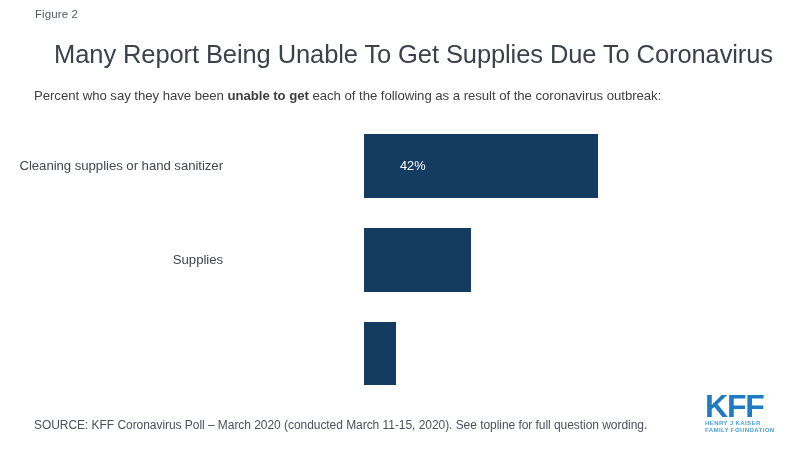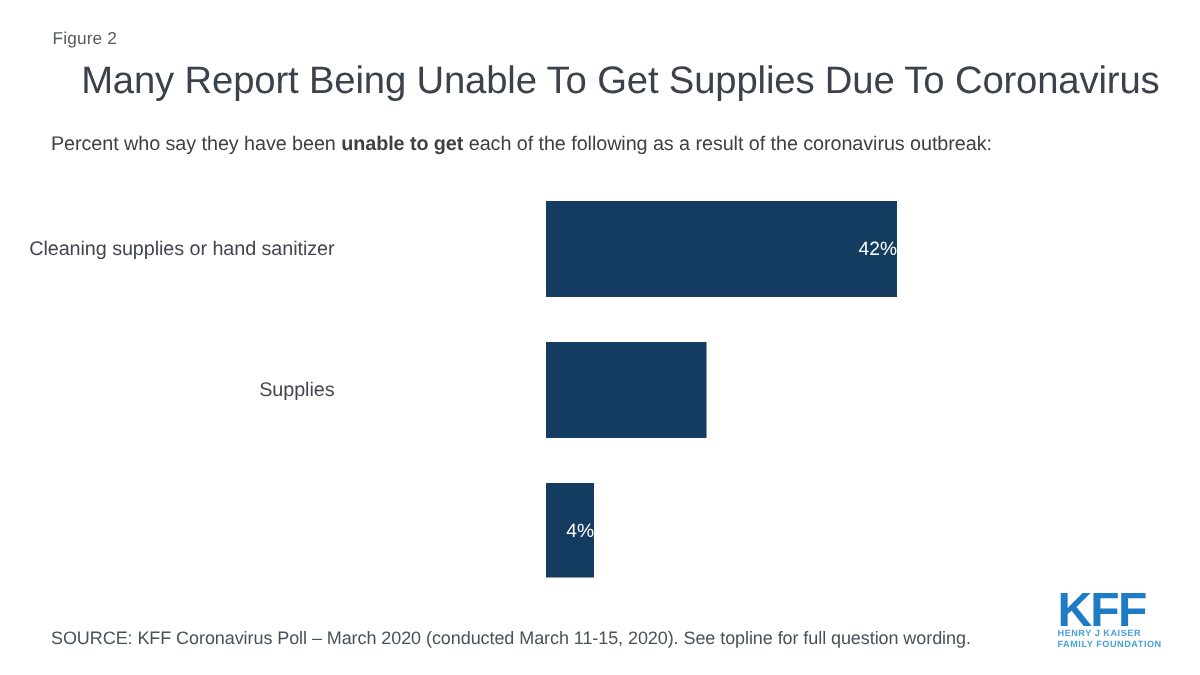--- a/index.html
+++ b/index.html
@@ -19,21 +19,21 @@
     position: relative;
     width: 800px;
     height: 450px;
     background: #ffffff;
   }
 
   
   .figure-num {
     position: absolute;
     left: 35px;
-    top: 20px;
+    top: 8px;
     font-size: 11.5px;
     color: #545b64;
     letter-spacing: 0.1px;
   }
 
   .chart-title {
     position: absolute;
     left: 33px;
     top: 40px;
     width: 740px;
@@ -91,21 +91,22 @@
     background: #143c61;
     box-sizing: border-box;
   }
 
   .bar-value {
     position: absolute;
     color: #ffffff;
     font-size: 12.8px;
     font-weight: 400;
     white-space: nowrap;
-    text-align: right;
+    text-align: left;
+    padding-left: 36px;
   }
 
   
   .source-note {
     position: absolute;
     left: 34px;
     top: 418px;
     font-size: 12px;
     color: #4a515b;
     letter-spacing: -0.05px;

